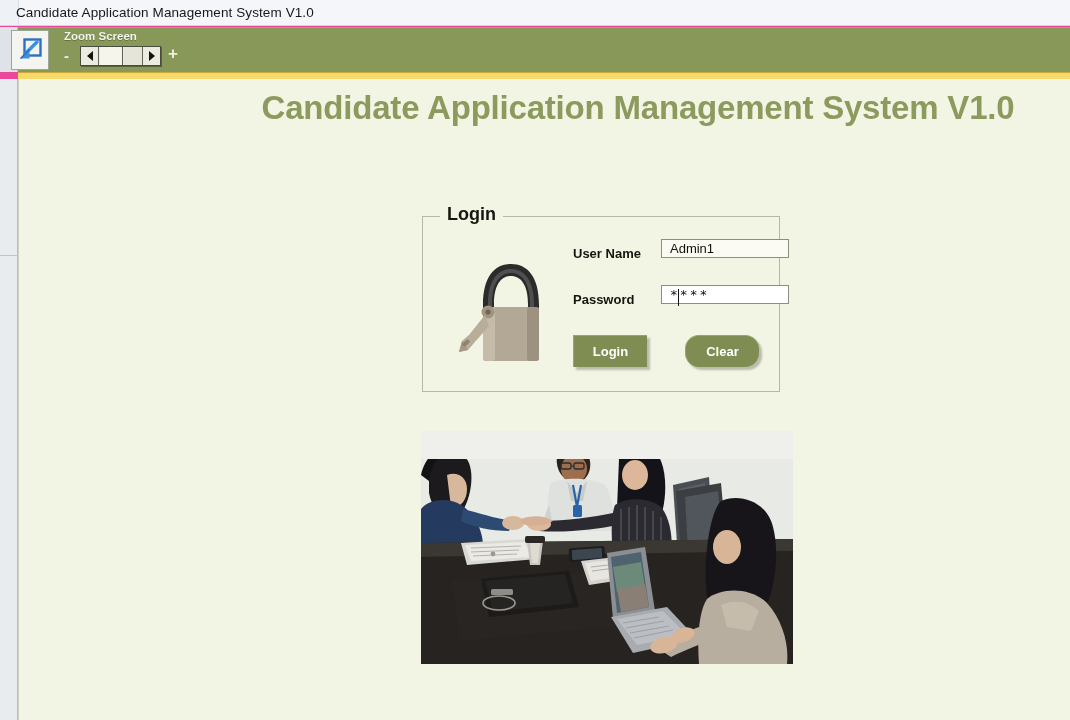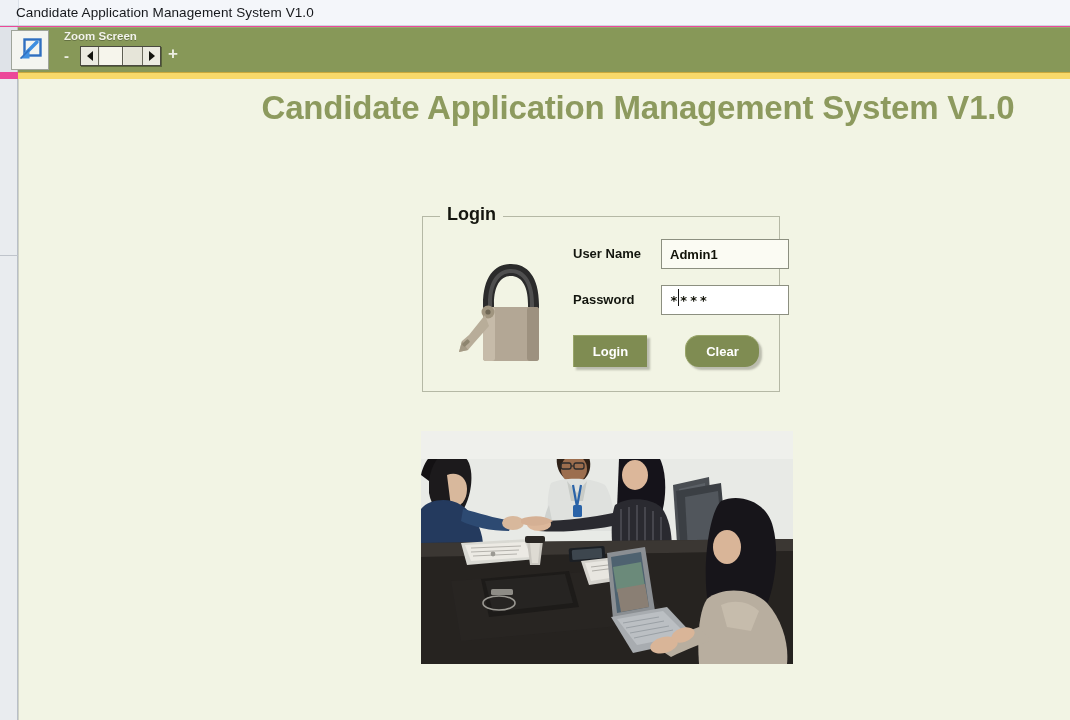--- a/index.html
+++ b/index.html
@@ -256,26 +256,26 @@
     left: 0; top: 7px;
     width: 86px;
     font-size: 13px;
     font-weight: bold;
     color: #13150e;
     white-space: nowrap;
   }
   .field-input {
     position: absolute;
     left: 88px; top: 0;
-    width: 128px; height: 30px;
+    width: 128px; height: 19px;
     border: 1px solid #8c8f80;
     box-sizing: border-box;
     font-family: "Liberation Sans", sans-serif;
     font-size: 13px;
-    font-weight: bold;
+    font-weight: normal;
     color: #111208;
     padding: 0 12px 0 8px;
     outline: none;
   }
   #input-username { background: #fbfbf3; }
   #input-password {
     background: #ffffff;
     letter-spacing: 2px;
     font-family: "DejaVu Sans Mono", monospace;
     font-size: 13px;

